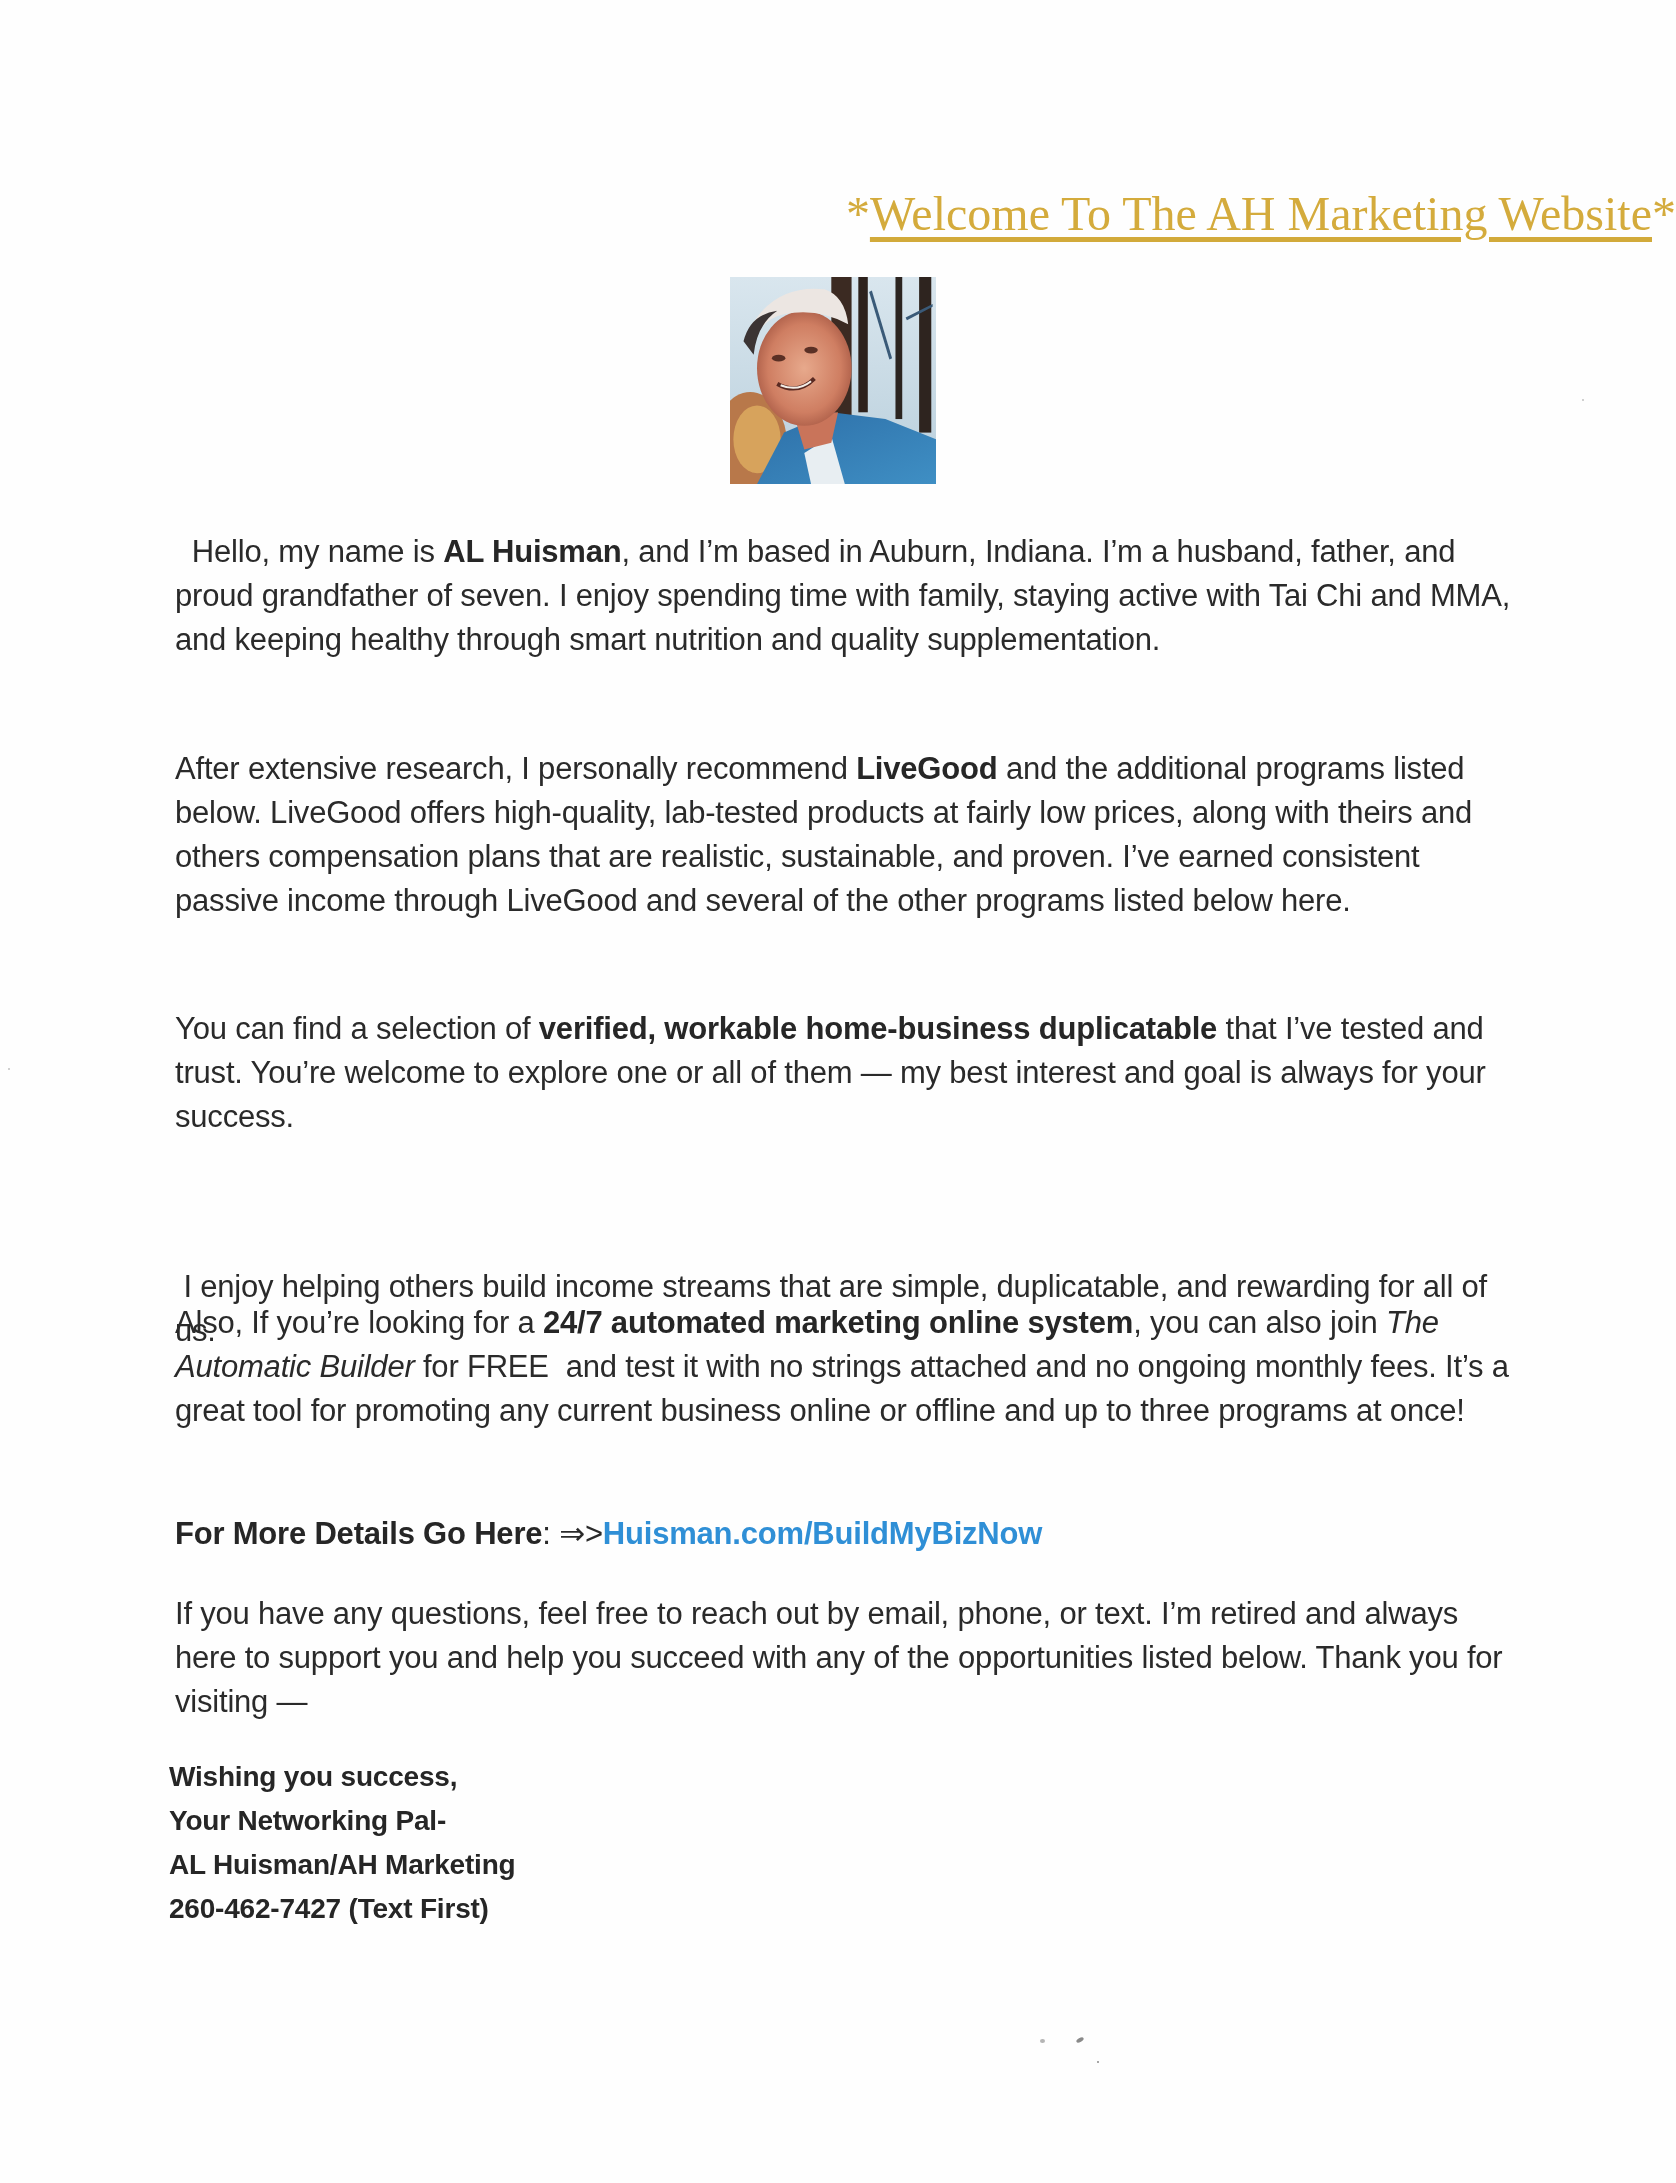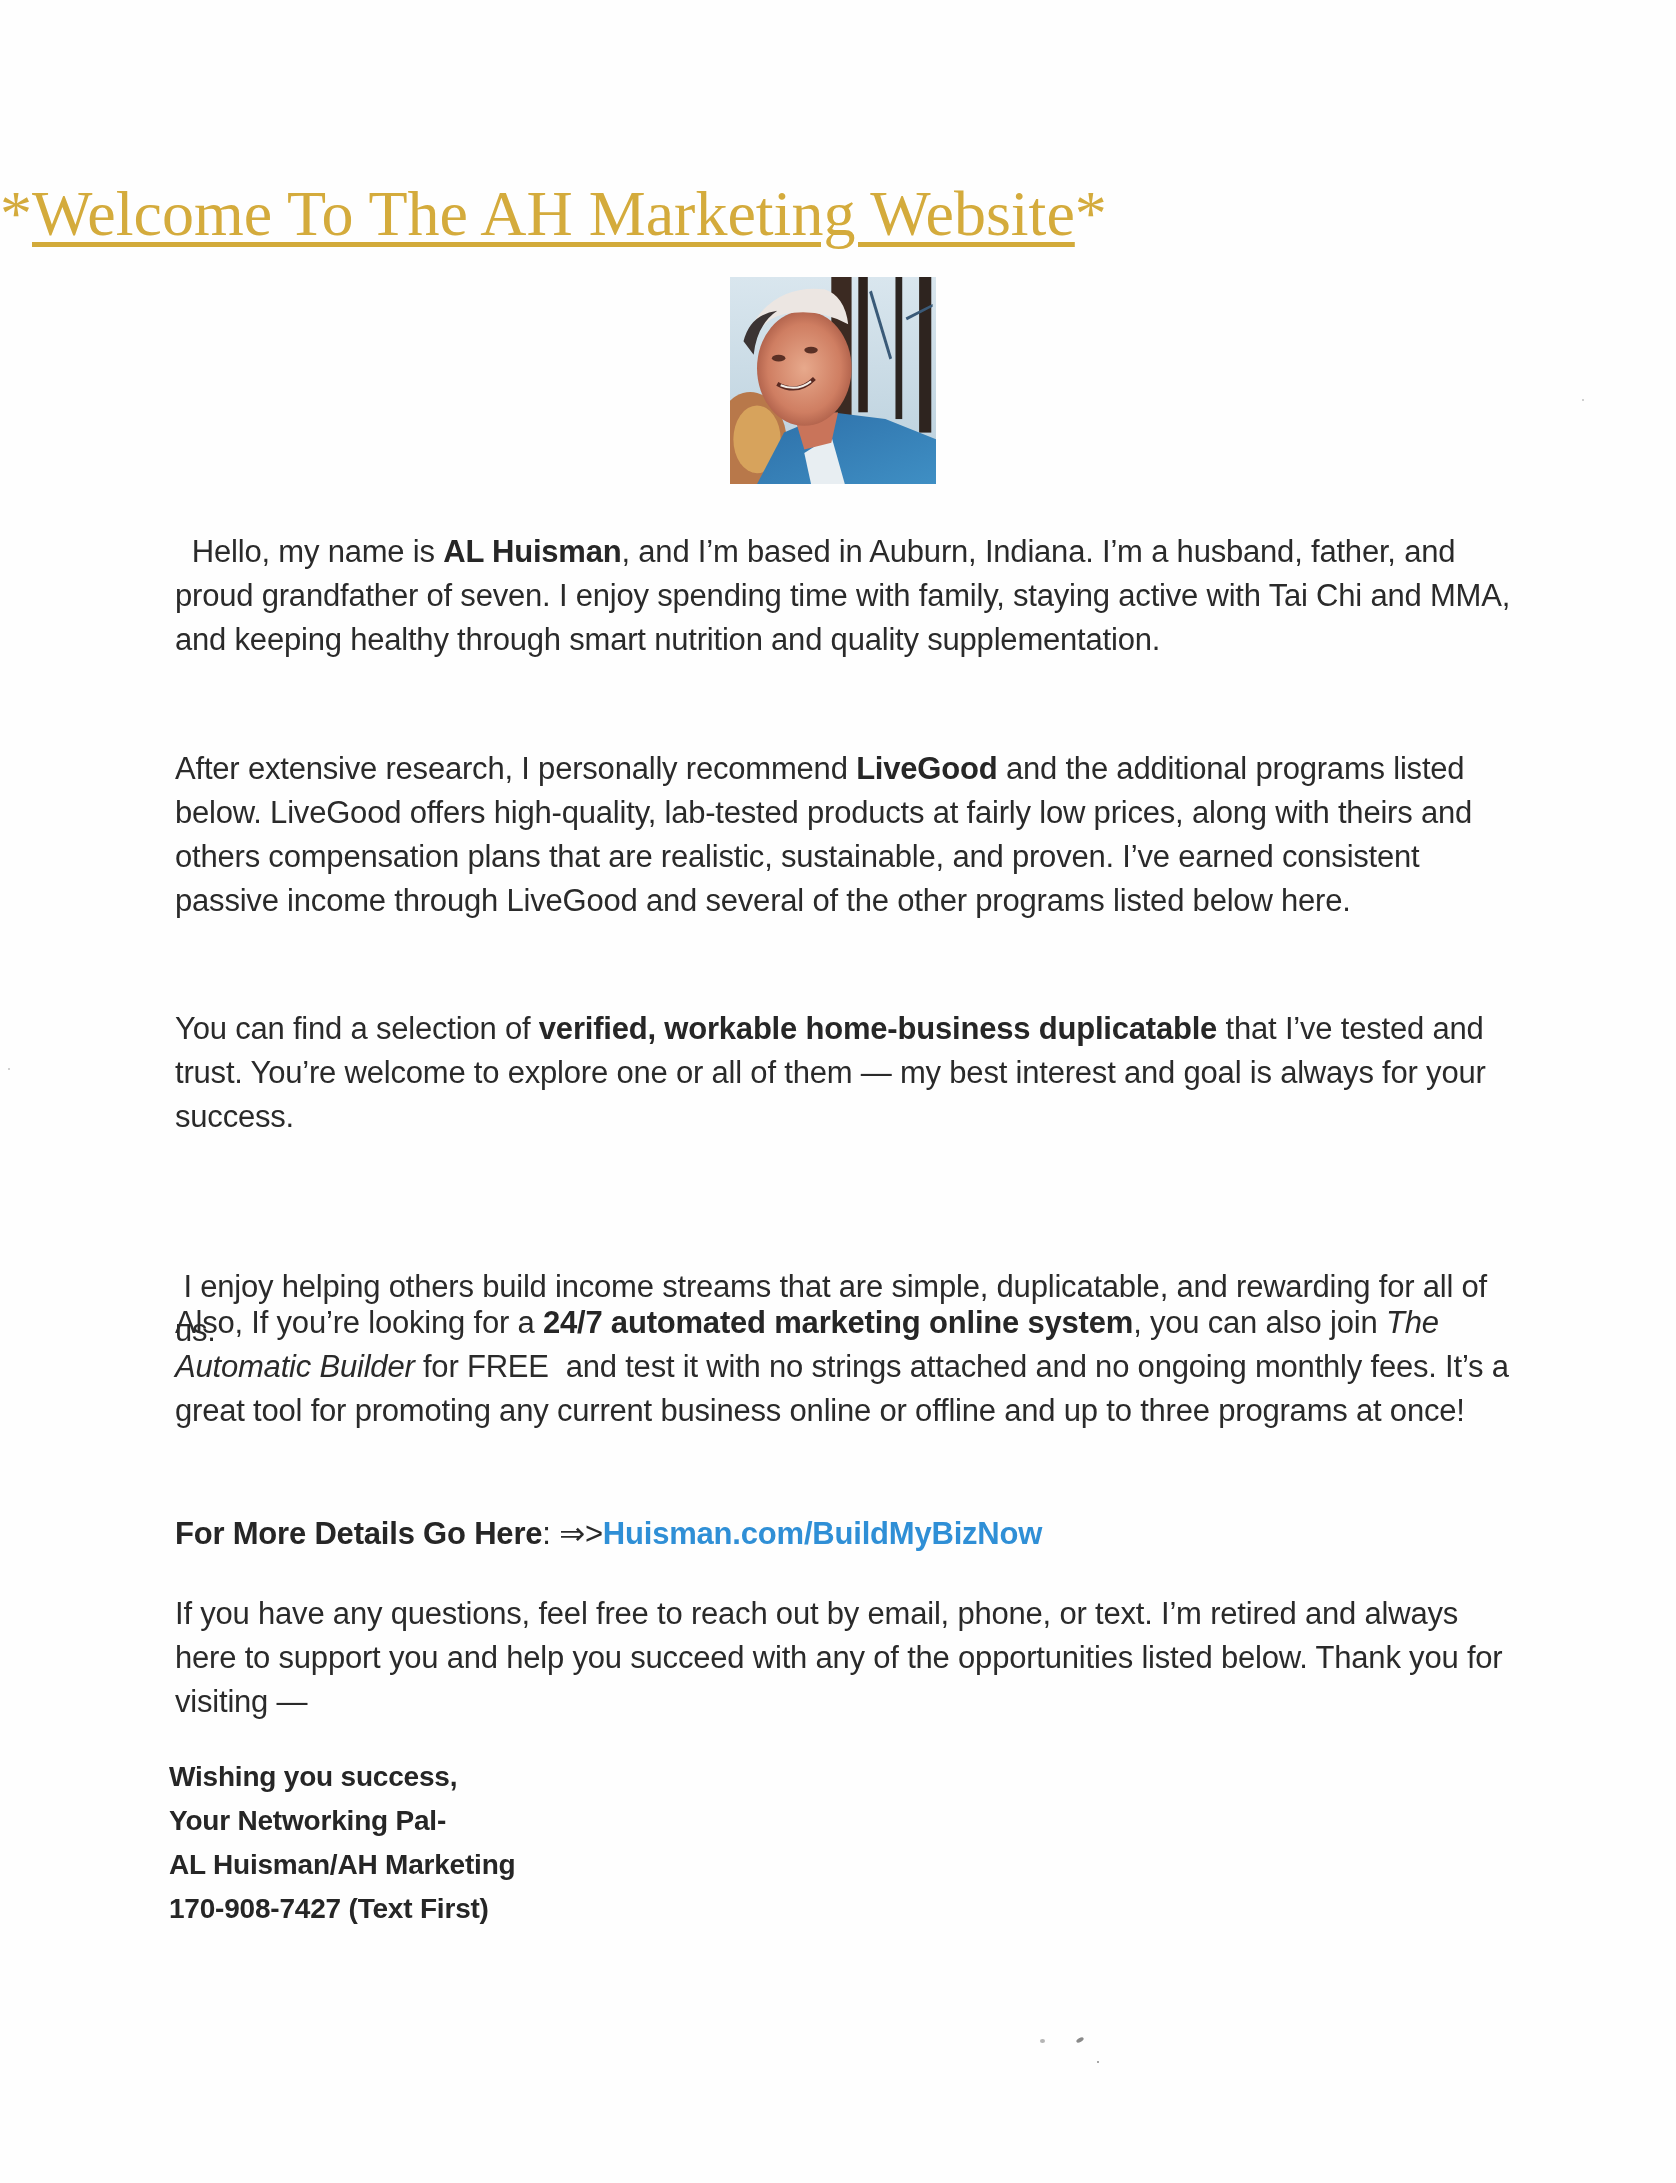--- a/index.html
+++ b/index.html
@@ -18,23 +18,23 @@
     position: absolute;
     left: 0; top: 0;
     width: 1676px;
     height: 2183px;
   }
   .title {
     position: absolute;
     top: 177px;
     left: 0;
     width: 1676px;
-    text-align: left;
+    text-align: right;
     font-family: "Liberation Serif", "DejaVu Serif", serif;
-    font-size: 64px;
+    font-size: 48px;
     color: #d4ab3c;
     letter-spacing: 0px;
     line-height: 74px;
     white-space: nowrap;
   }
   .title .uline {
     text-decoration: underline;
     text-decoration-thickness: 4.7px;
     text-underline-offset: 6.8px;
     text-decoration-color: #d2aa3a;
@@ -166,21 +166,21 @@
   </div>
 
   <div class="body-text" style="top:1586px;">
     <p><span>If you have any questions, feel free to reach out by email, phone, or text. I’m retired and always here to support you and help you succeed with any of the opportunities listed below. Thank you for visiting —</span></p>
   </div>
 
   <div class="body-text sig" style="top:1755px;">
     <div>Wishing you success,</div>
     <div>Your Networking Pal-</div>
     <div>AL Huisman/AH Marketing</div>
-    <div>170-908-7427 (Text First)</div>
+    <div>260-462-7427 (Text First)</div>
   </div>
 
   <div class="speck" style="left:1040px; top:2039px; width:4.7px; height:4px; background:#b5b5b5;"></div>
   <div class="speck" style="left:1076px; top:2038px; width:8px; height:4px; transform:rotate(-30deg);"></div>
   <div class="speck" style="left:1097px; top:2061px; width:2px; height:2px;"></div>
   <div class="speck" style="left:1582px; top:399px; width:2px; height:2px; background:#c0c0c0;"></div>
   <div class="speck" style="left:8px; top:1068px; width:2px; height:2px; background:#c0c0c0;"></div>
 
 </div>
 

